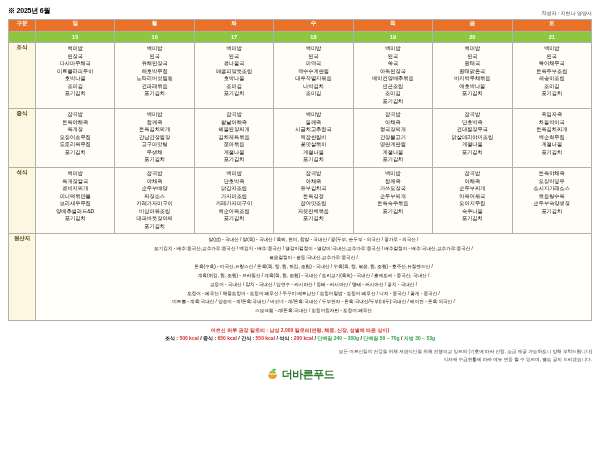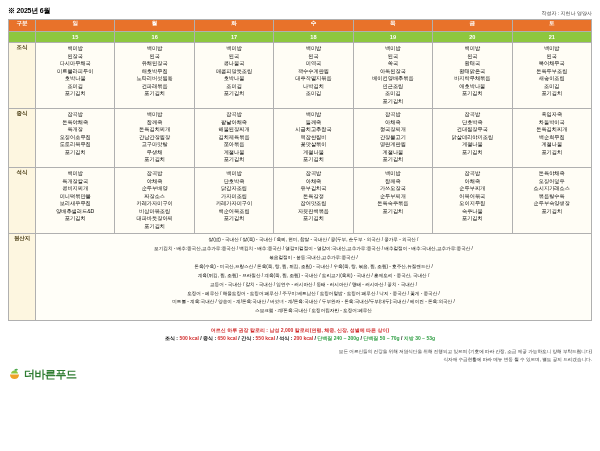--- a/index.html
+++ b/index.html
@@ -43,21 +43,21 @@
   td.origin{
     background:#fffef8;padding:3px 4px;line-height:1.5;font-size:4.6px;text-align:center;
   }
   td.origin .grp{margin-bottom:2px;}
   .kcal-block{margin-top:5px;text-align:center;line-height:1.6;}
   .kcal-line1{color:#d12d2d;font-size:5px;font-weight:bold;}
   .kcal-line2{font-size:5px;font-weight:bold;}
   .kcal-line2 .r{color:#d12d2d;}
   .kcal-line2 .g{color:#2f9e44;}
   .note{margin-top:6px;text-align:right;font-size:4.6px;color:#333;line-height:1.6;}
-  .footer{margin-top:4px;display:flex;align-items:center;gap:3px;}
+  .footer{margin-top:4px;display:flex;align-items:center;justify-content:center;gap:3px;}
   .logo-mark{width:13px;height:13px;position:relative;}
   .logo-text{font-size:11px;font-weight:bold;color:#2f7d32;letter-spacing:-0.5px;}
 </style>
 </head>
 <body>
 
 <div class="page">
 
   <div class="topbar">
     <div class="title">※ 2025년 6월</div>

